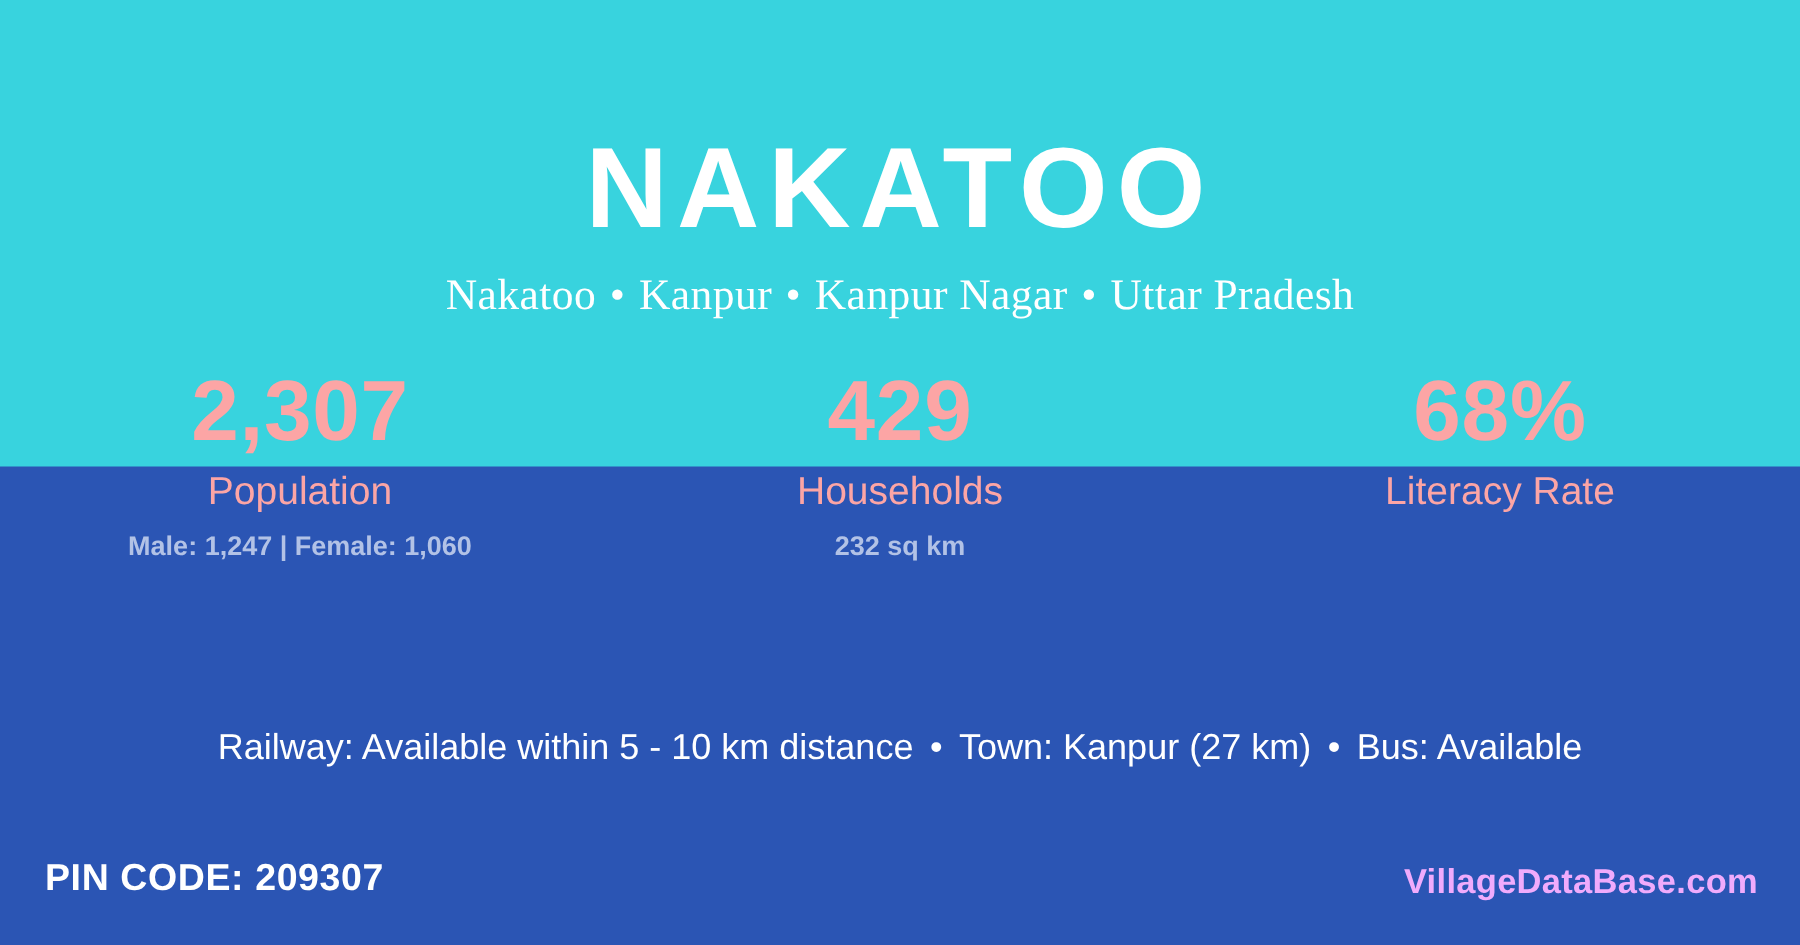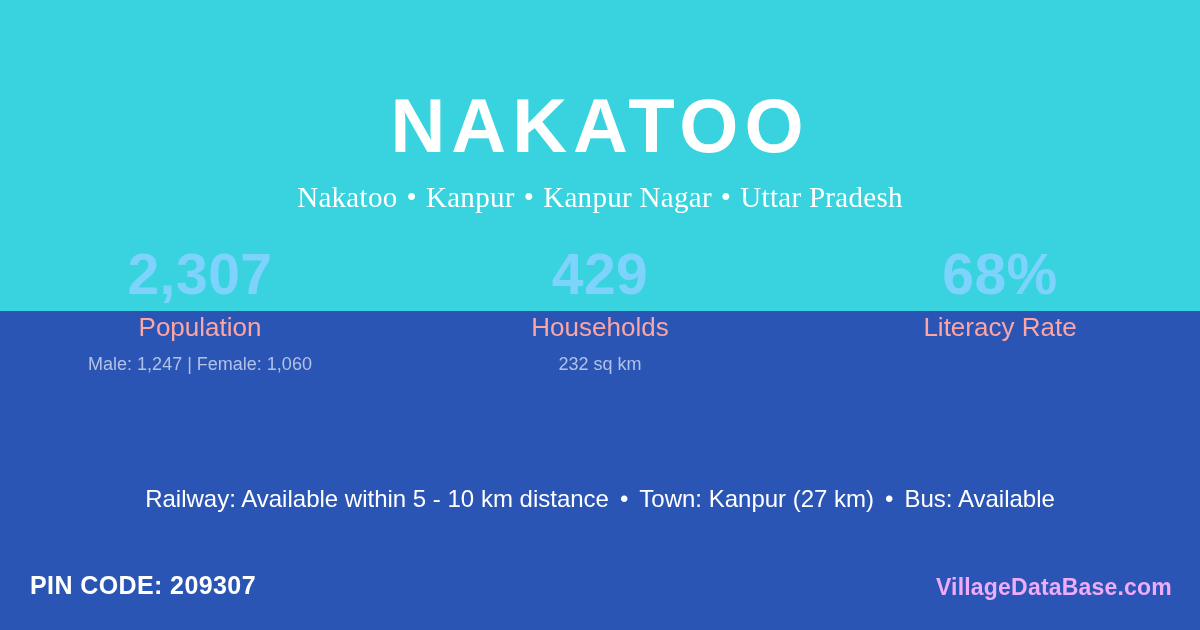--- a/index.html
+++ b/index.html
@@ -80,33 +80,33 @@
     flex-direction: row;
   }
   .stat {
     width: 400px;
     text-align: center;
   }
   .stat-value {
     font-size: 57px;
     font-weight: bold;
     line-height: 1.12;
-    color: #7dd3fc;
+    color: #fca5a5;
     letter-spacing: 0.5px;
   }
   .stat-label {
     font-size: 26px;
     font-weight: normal;
     line-height: 1.25;
     color: #fca5a5;
     margin-top: 4px;
   }
   .stat-sub {
     font-size: 18px;
-    font-weight: normal;
+    font-weight: bold;
     line-height: 1.3;
     color: #b2c2e6;
     margin-top: 10px;
   }
 
   
   #amenities {
     position: absolute;
     left: 0;
     top: 485px;

